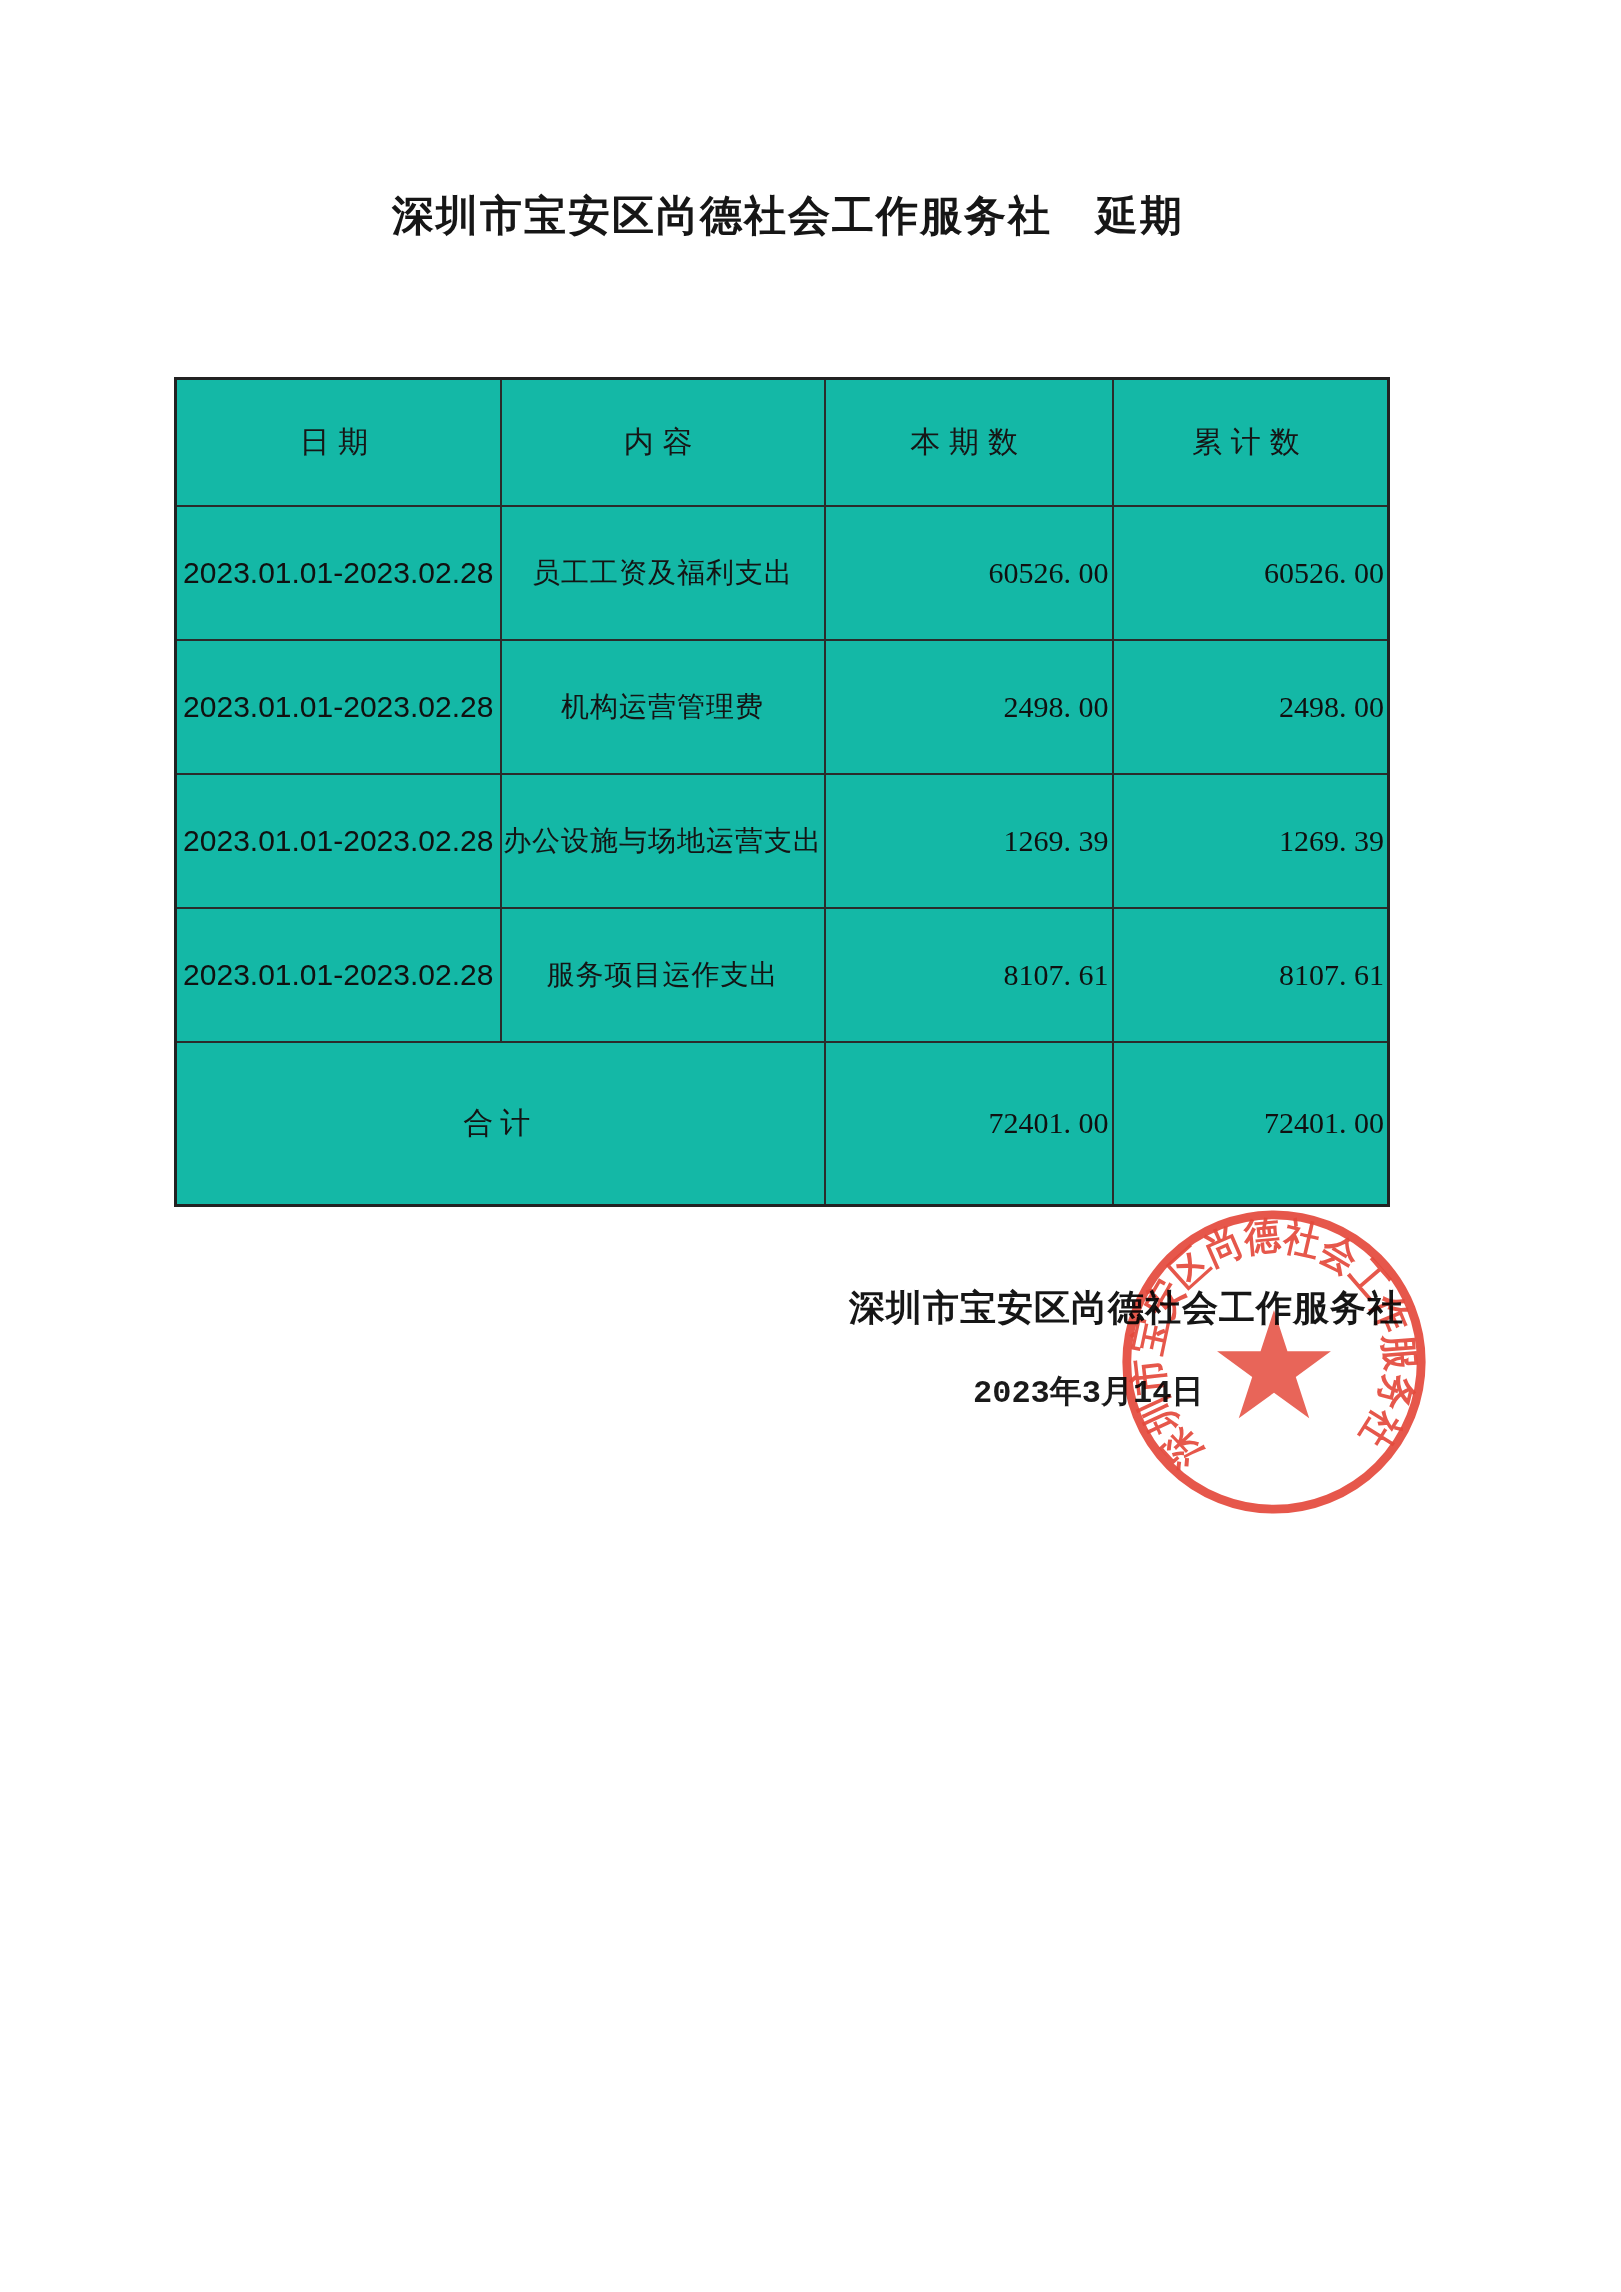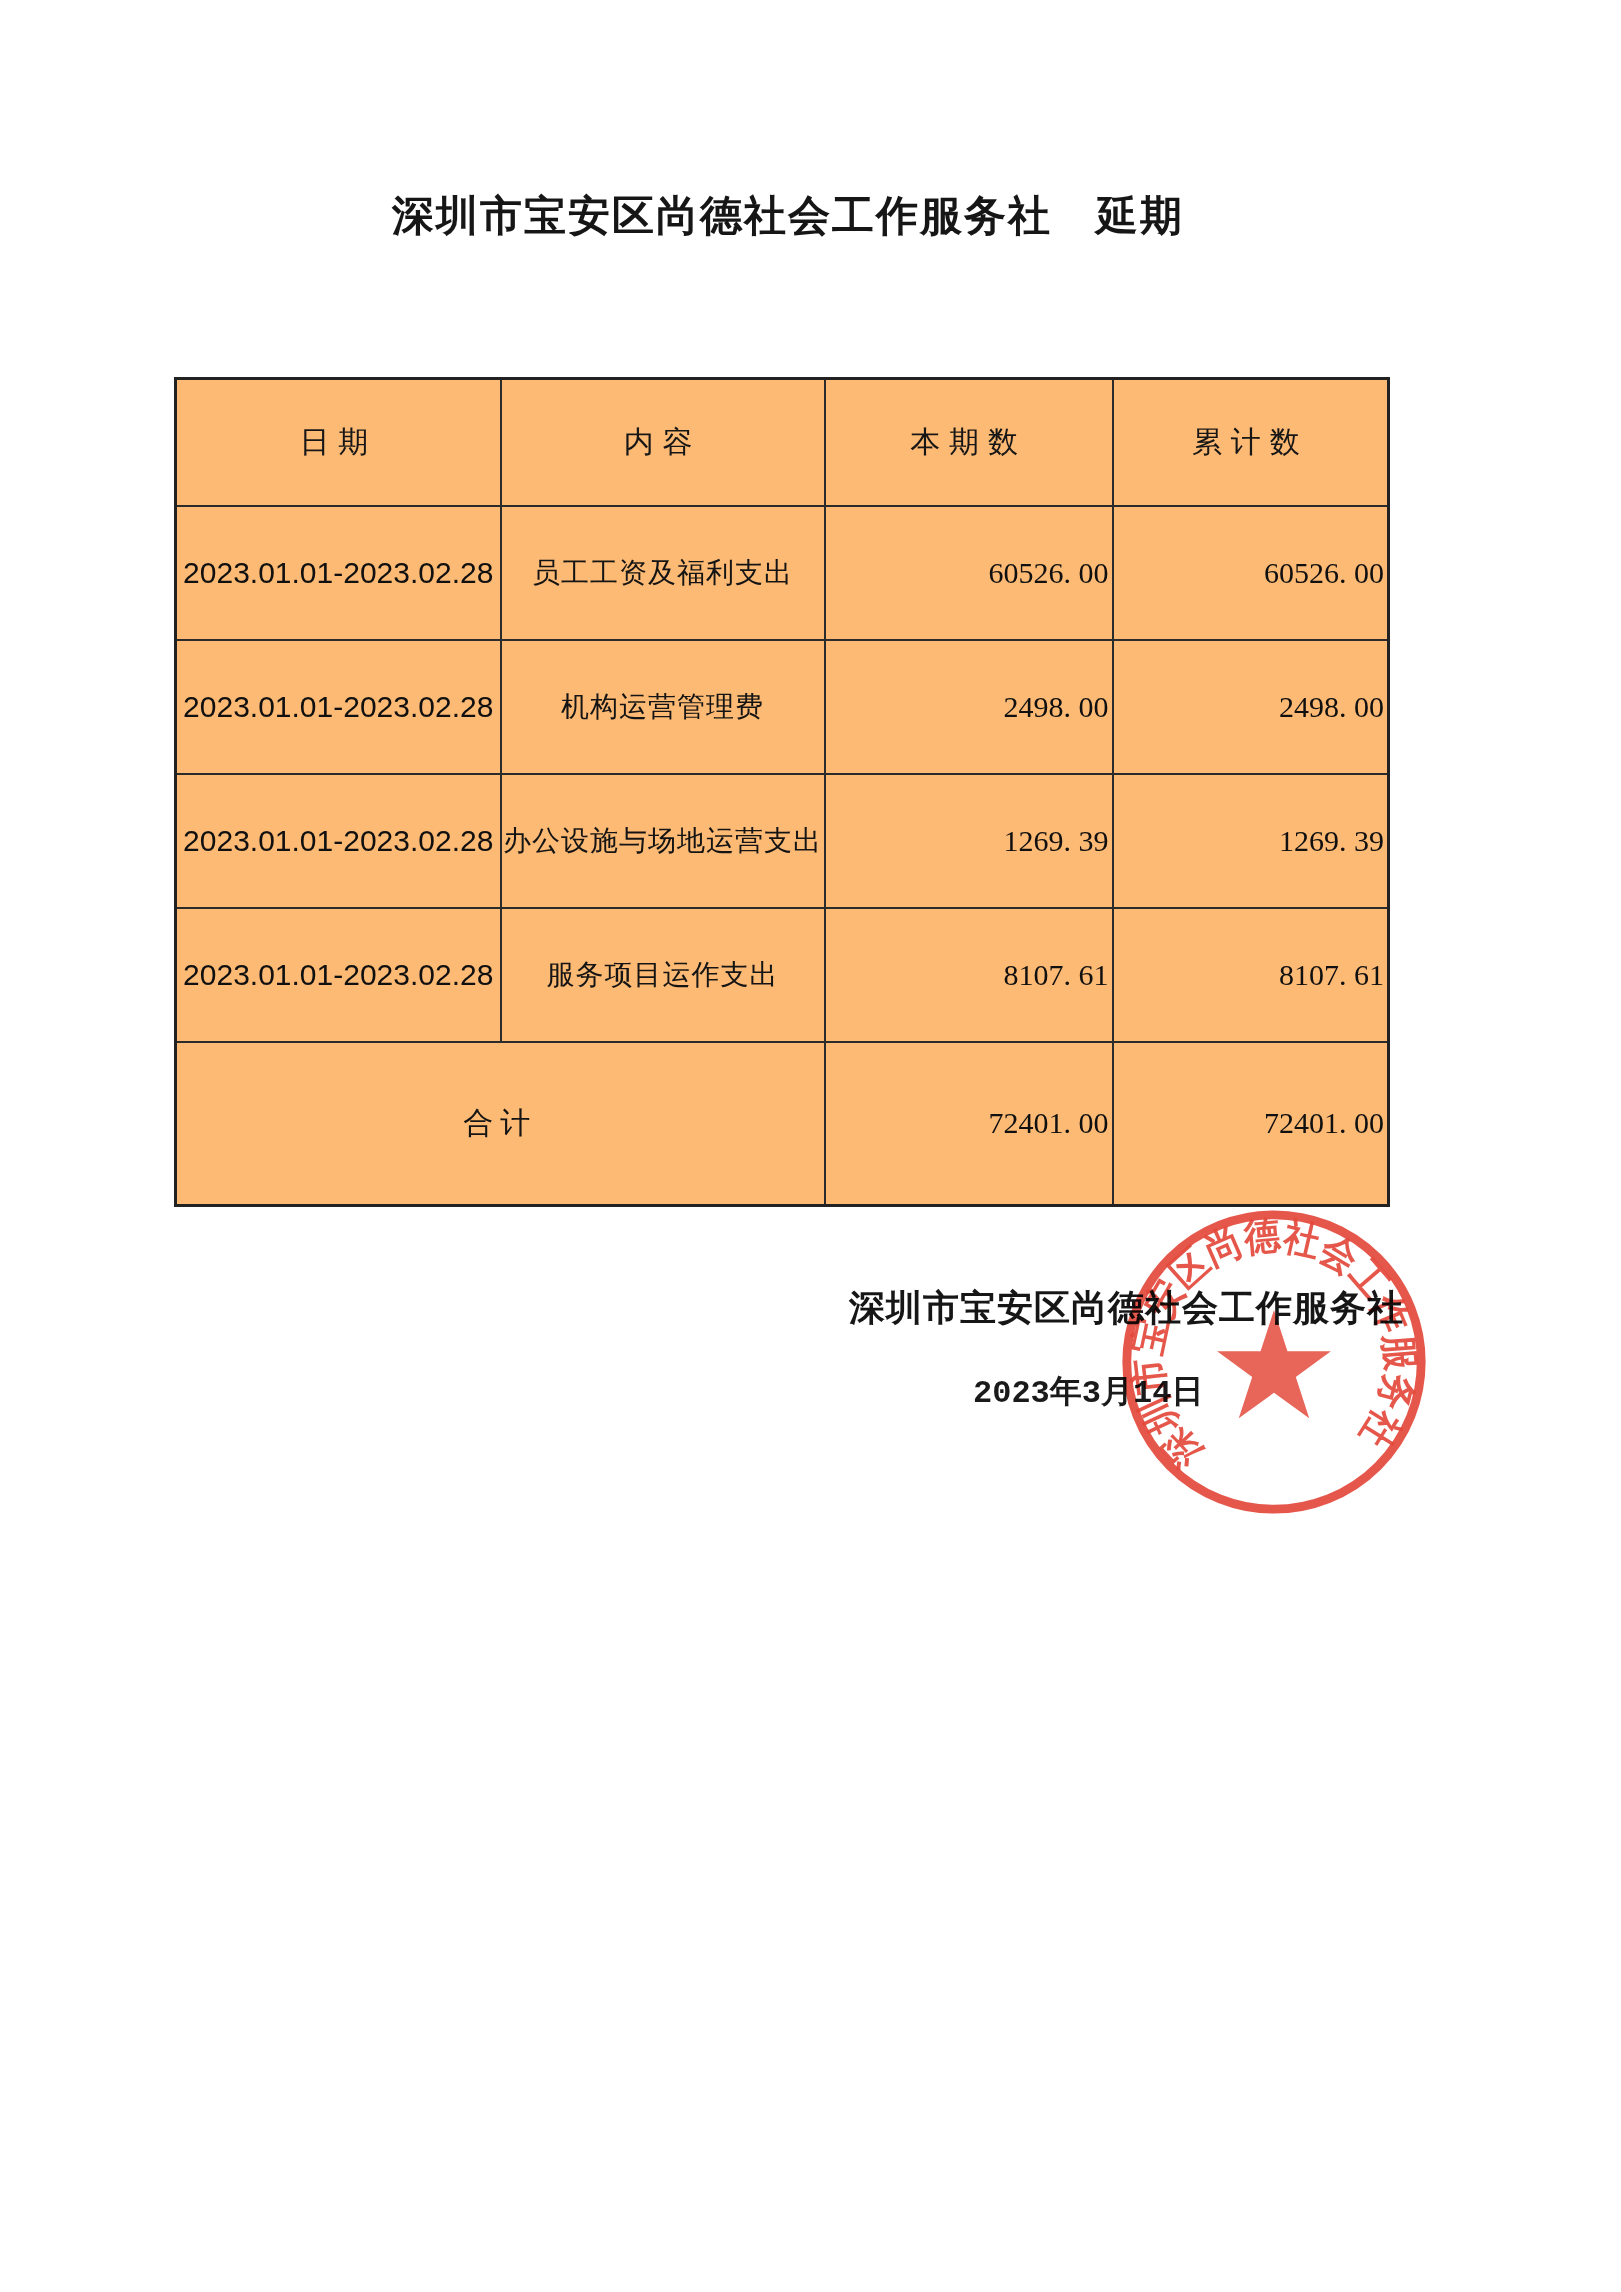--- a/index.html
+++ b/index.html
@@ -24,21 +24,21 @@
     color: #161616;
     white-space: pre;
   }
   .report-table {
     position: absolute;
     left: 174px;
     top: 377px;
     width: 1214px;
     border-collapse: collapse;
     table-layout: fixed;
-    background: #fdba74;
+    background: #14b8a6;
   }
   .report-table td, .report-table th {
     border: 2.9px solid #2b2b2b;
     padding: 0;
     overflow: hidden;
   }
   .report-table { border: 3.9px solid #222222; }
   tr.header-row { height: 127px; }
   tr.data-row   { height: 134px; }
   tr.total-row  { height: 164px; }

